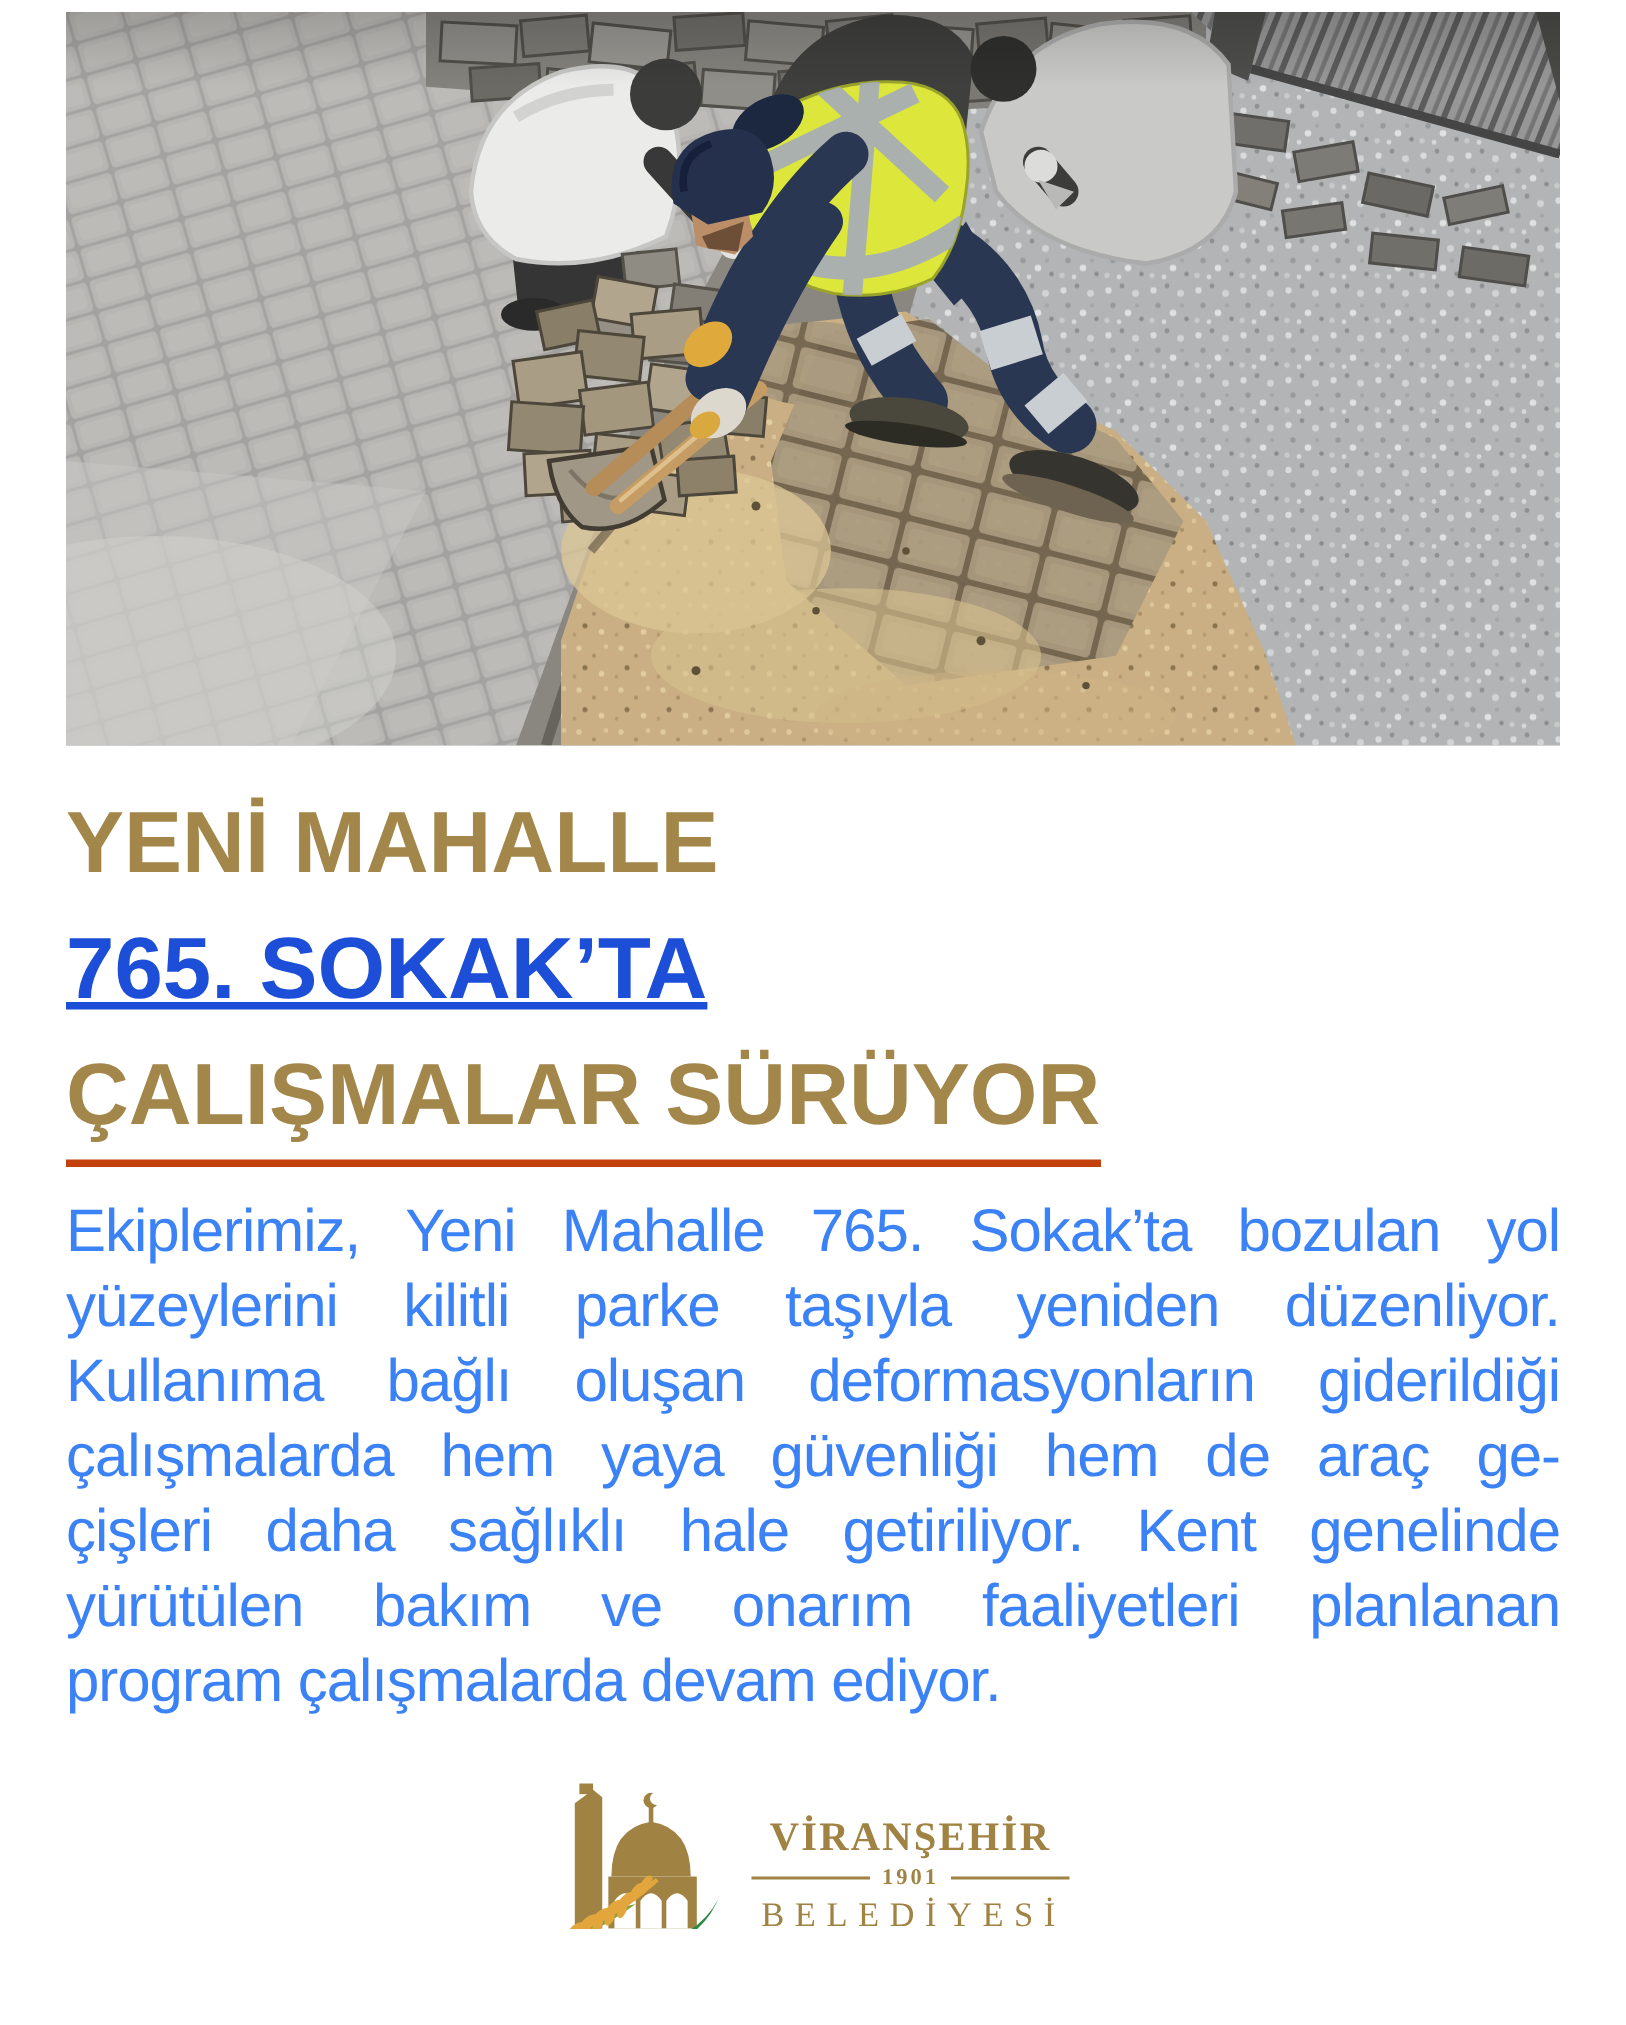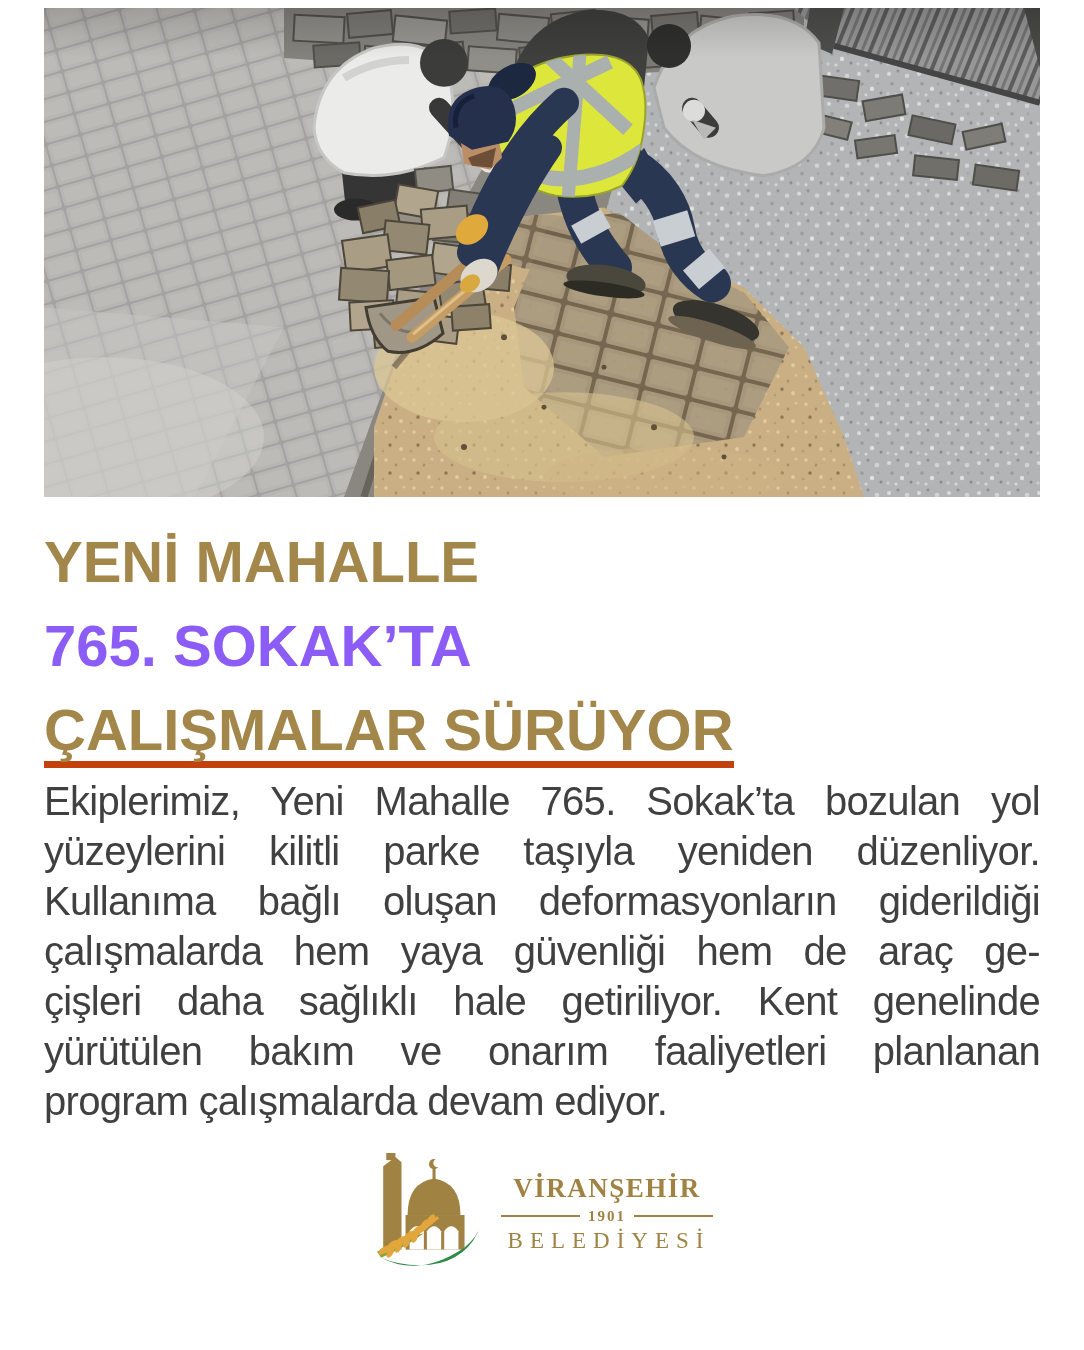--- a/index.html
+++ b/index.html
@@ -3,26 +3,26 @@
 <meta charset="utf-8">
 <style>
   html,body{margin:0;padding:0;background:#ffffff;}
   .page{position:relative;width:1084px;height:1286px;background:#ffffff;overflow:hidden;
         font-family:"Liberation Sans",sans-serif;}
   .photo{position:absolute;left:44px;top:8px;width:996px;height:489px;overflow:hidden;background:#b0b0af;}
   .photo svg{display:block;width:100%;height:100%;}
   .headline{position:absolute;left:44px;top:520px;}
   .h-line{font-size:58px;font-weight:700;line-height:84px;letter-spacing:0px;white-space:nowrap;}
   .h-gold{color:#a3874a;}
-  .h-dark{color:#8b5cf6;}
-  .underlined{display:inline-block;line-height:1;padding-bottom:2px;border-bottom:7px solid #c2410c;}
-  .bodytext{position:absolute;left:44px;top:776px;width:996px;color:#404040;}
+  .h-dark{color:#1d4ed8;text-decoration:underline;}
+  .underlined{display:inline-block;line-height:1;padding-bottom:14px;border-bottom:5px solid #c2410c;}
+  .bodytext{position:absolute;left:44px;top:796px;width:996px;color:#3b82f6;}
   .body-line{font-size:40px;line-height:50px;letter-spacing:-0.7px;text-align:justify;text-align-last:justify;}
   .body-line:last-child{text-align-last:left;}
-  .logo{position:absolute;left:50%;top:1152px;transform:translateX(-50%);
+  .logo{position:absolute;left:50%;top:1188px;transform:translateX(-50%);
         display:flex;align-items:center;gap:8px;}
   .logo-emblem{width:122px;height:122px;flex:0 0 auto;}
   .logo-textcol{display:flex;flex-direction:column;align-items:center;width:212px;
                 font-family:"Liberation Serif",serif;color:#a08343;}
   .logo-name{font-size:27px;font-weight:700;letter-spacing:1.5px;white-space:nowrap;}
   .logo-yearrow{display:flex;align-items:center;gap:8px;width:100%;margin:4px 0 3px;}
   .logo-yearline{flex:1;height:2px;background:#a08343;}
   .logo-year{font-size:15px;font-weight:700;letter-spacing:2px;}
   .logo-sub{font-size:23px;font-weight:400;letter-spacing:7px;white-space:nowrap;margin-left:4px;}
 </style>

